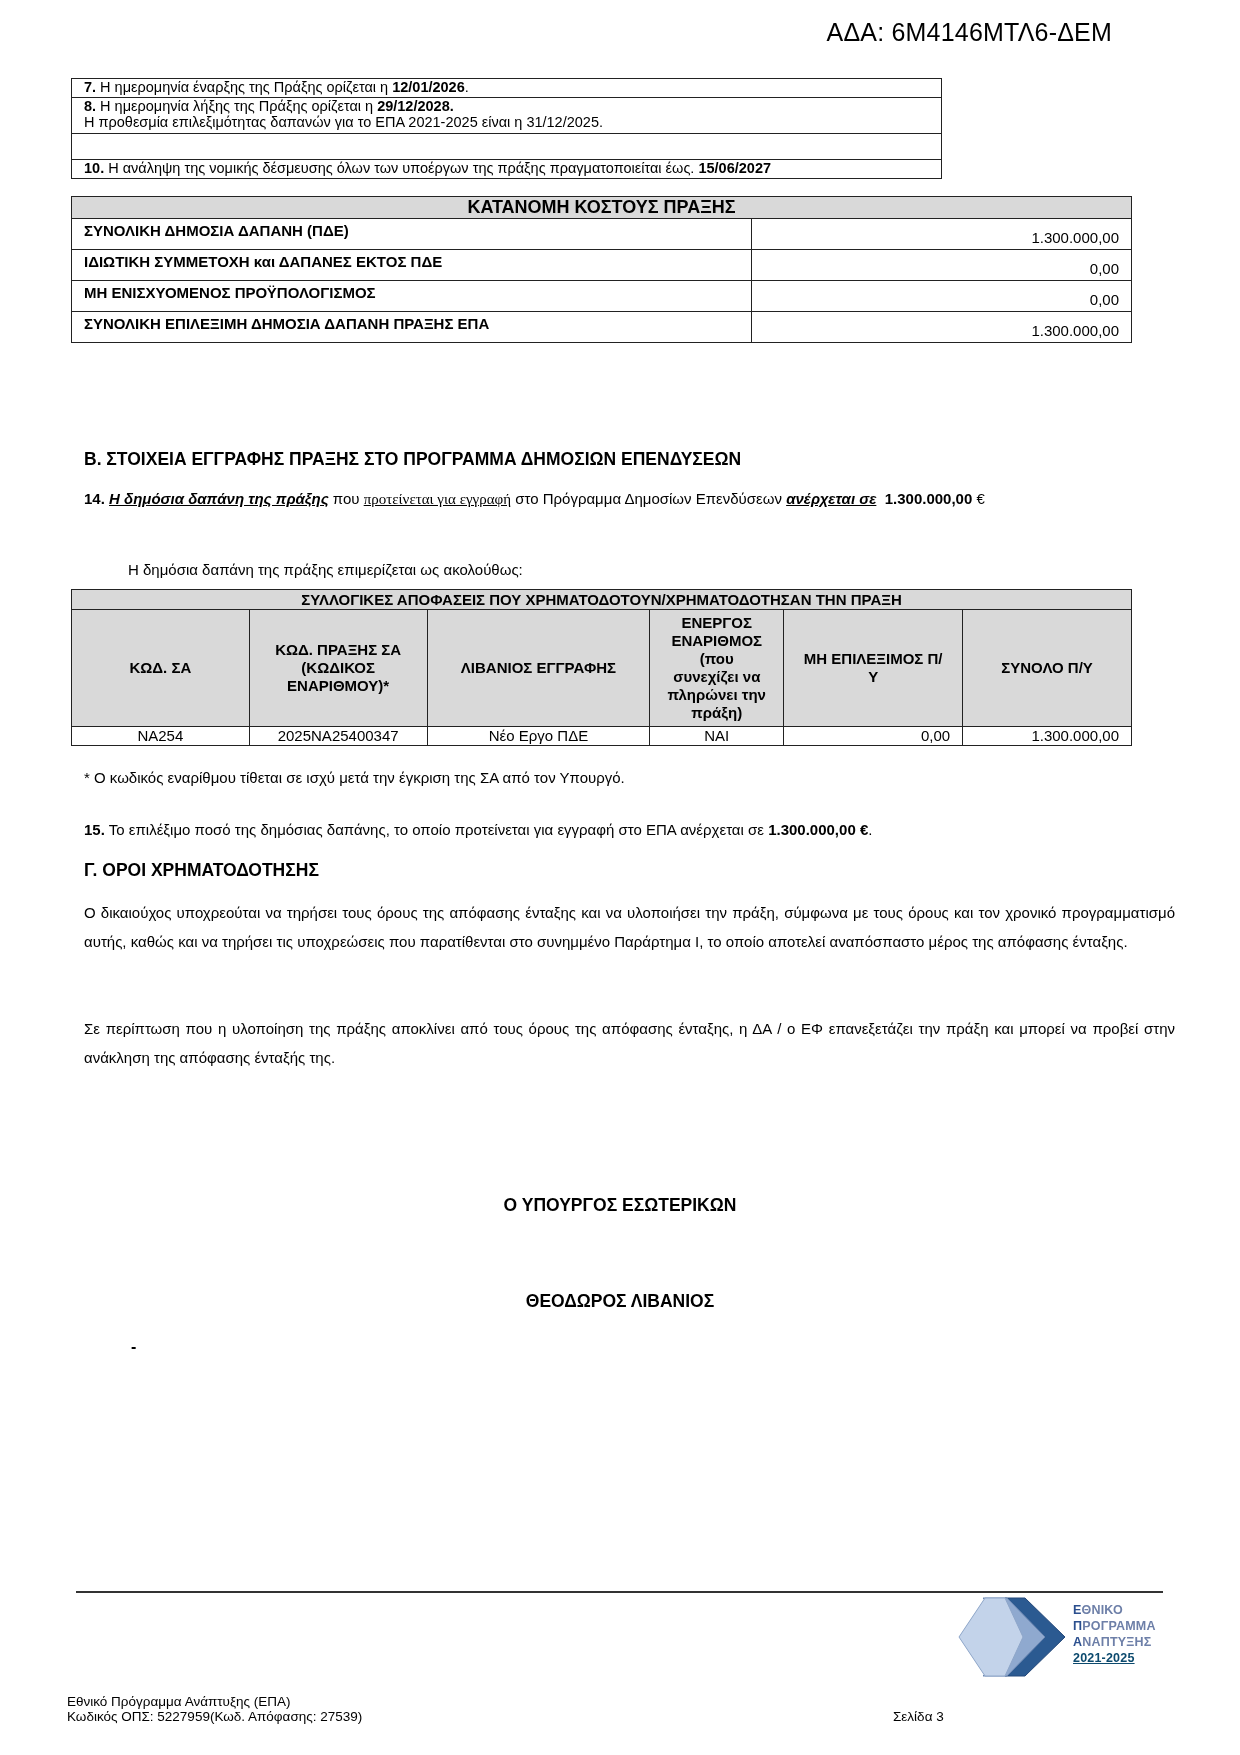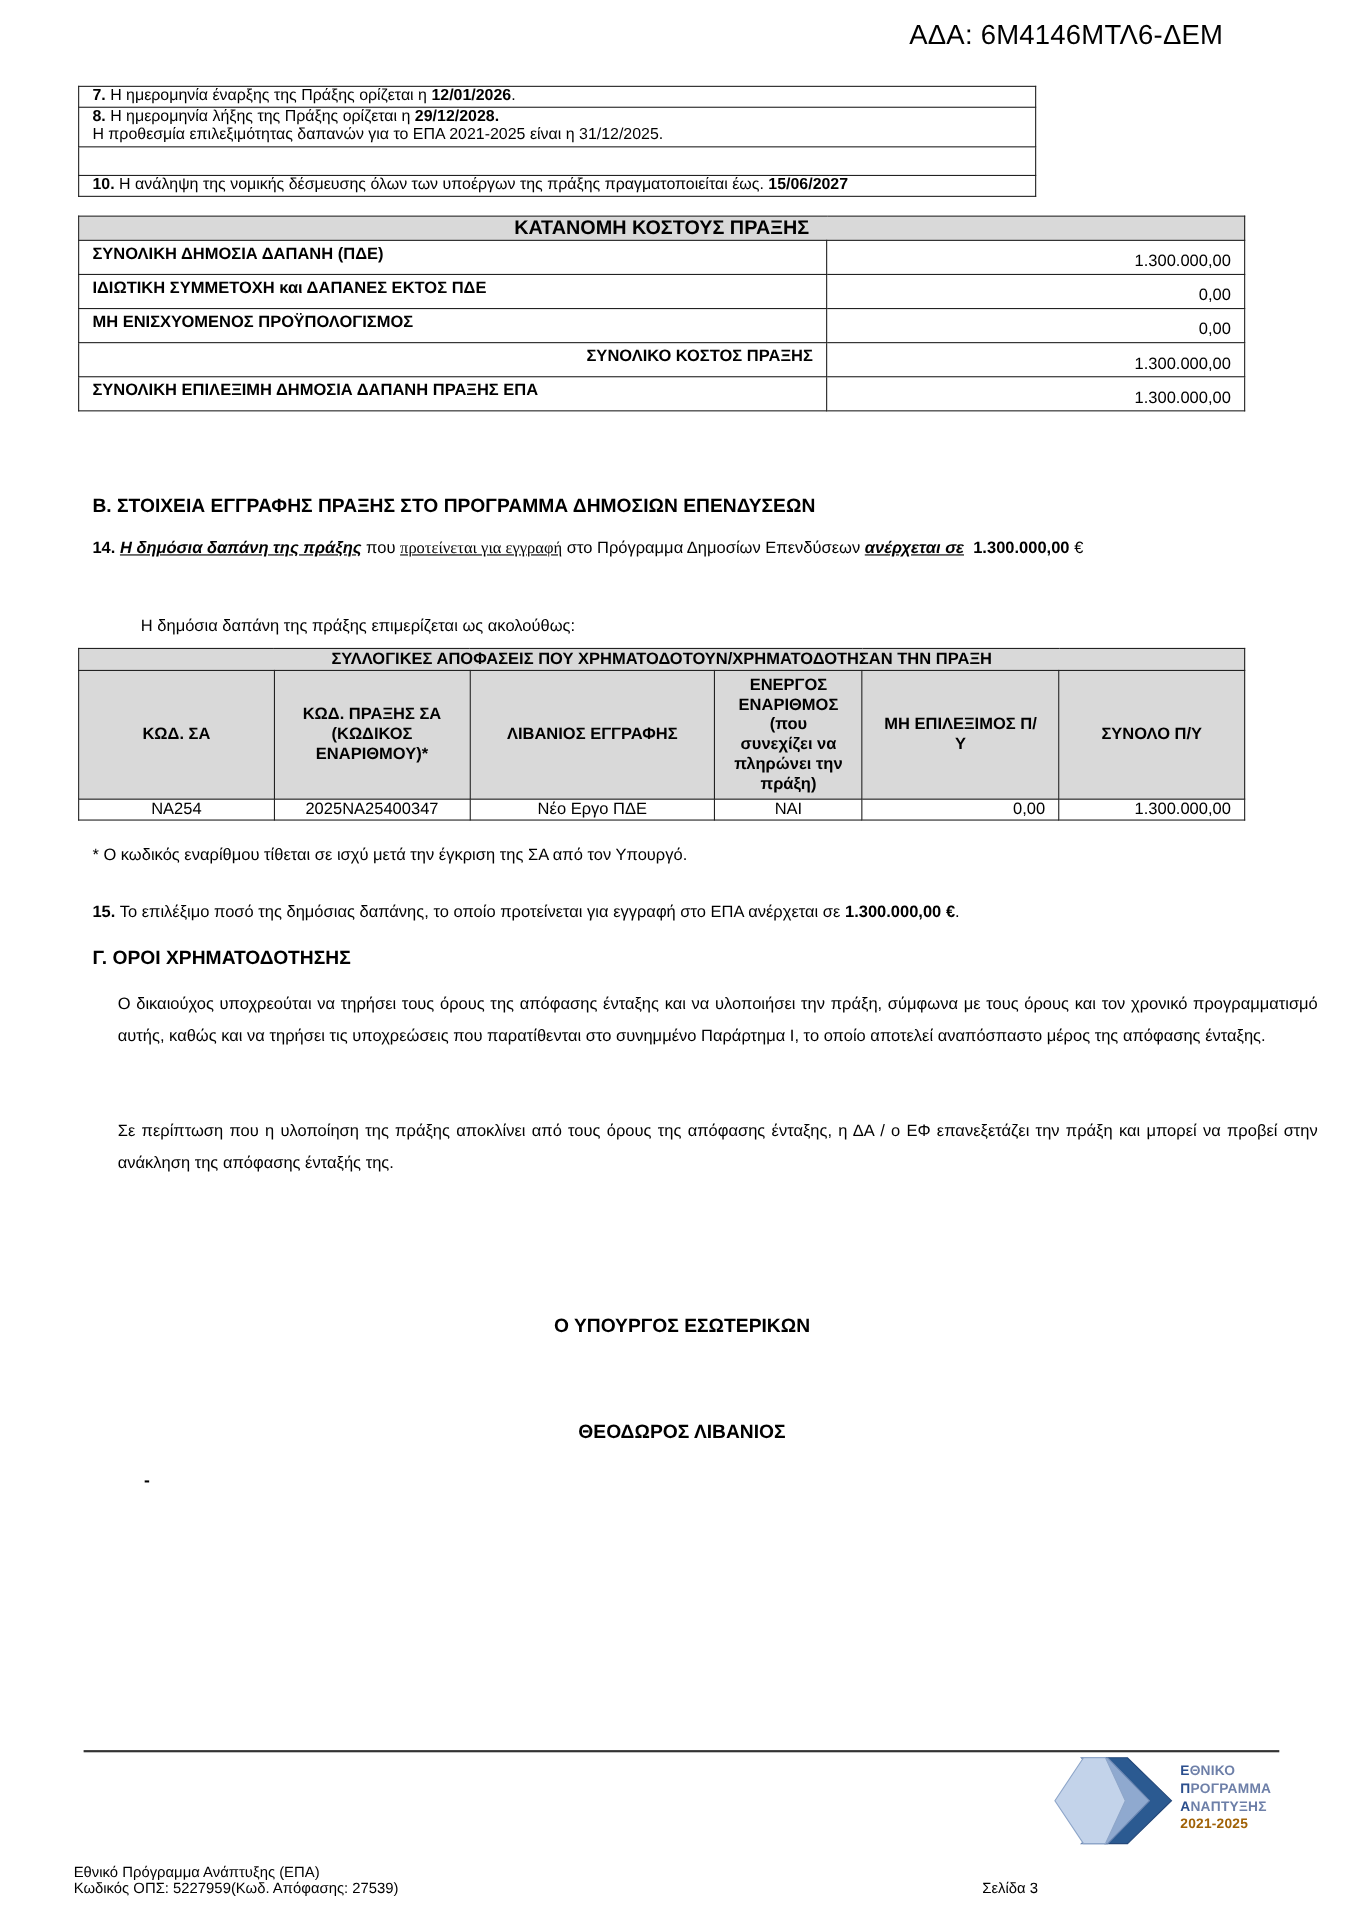--- a/index.html
+++ b/index.html
@@ -32,28 +32,28 @@
   .u { text-decoration: underline; font-family: Liberation Serif, serif; }
 
   
   .fund-table { left: 71px; top: 589px; width: 1061px; border-collapse: collapse; font-size: 15px; }
   .fund-table th { background: #d9d9d9; border: 1.5px solid #222; font-weight: bold; padding: 0 17px; text-align: center; line-height: 18px; }
   .fund-table th.cap { height: 19px; line-height: 19px; }
   .fund-table tr.hdr th { height: 116px; }
   .fund-table td { border: 1.5px solid #222; height: 18px; line-height: 18px; padding: 0 12px; text-align: center; }
   .fund-table td.num { text-align: right; }
 
-  .justify { text-align: justify; text-align-last: left; line-height: 29px; margin-left: 23px; }
+  .justify { text-align: justify; text-align-last: left; line-height: 29px; }
   .center { text-align: center; }
 
   .footer-line { left: 76px; top: 1591px; width: 1087px; height: 2px; background: #333; }
   .logo { left: 955px; top: 1594px; width: 220px; height: 90px; }
   .logo-text { position: absolute; left: 118px; top: 8px; font-size: 12.5px; font-weight: bold; line-height: 16px; color: #6d7fa8; letter-spacing: 0.2px; }
   .logo-text .first { color: #2b4f8e; }
-  .logo-text .year { color: #a16207; }
+  .logo-text .year { color: #0c4a6e; text-decoration: underline; }
   .foot { font-size: 13.5px; line-height: 15px; }
 </style>
 </head>
 <body>
 
 <div class="abs ada">ΑΔΑ: 6Μ4146ΜΤΛ6-ΔΕΜ</div>
 
 <table class="abs info-table">
   <tbody>
       <tr class="r1">
@@ -87,24 +87,20 @@
     <td class="lbl">ΣΥΝΟΛΙΚΗ ΔΗΜΟΣΙΑ ΔΑΠΑΝΗ (ΠΔΕ)</td>
     <td class="val">1.300.000,00</td>
   </tr>
   <tr>
     <td class="lbl">ΙΔΙΩΤΙΚΗ ΣΥΜΜΕΤΟΧΗ και ΔΑΠΑΝΕΣ ΕΚΤΟΣ ΠΔΕ</td>
     <td class="val">0,00</td>
   </tr>
   <tr>
     <td class="lbl">ΜΗ ΕΝΙΣΧΥΟΜΕΝΟΣ ΠΡΟΫΠΟΛΟΓΙΣΜΟΣ</td>
     <td class="val">0,00</td>
-  </tr>
-  <tr>
-    <td class="lbl right">ΣΥΝΟΛΙΚΟ ΚΟΣΤΟΣ ΠΡΑΞΗΣ</td>
-    <td class="val">1.300.000,00</td>
   </tr>
   <tr>
     <td class="lbl">ΣΥΝΟΛΙΚΗ ΕΠΙΛΕΞΙΜΗ ΔΗΜΟΣΙΑ ΔΑΠΑΝΗ ΠΡΑΞΗΣ ΕΠΑ</td>
     <td class="val">1.300.000,00</td>
   </tr>
 </tbody>
   </table>
 
 <div class="abs section-title" style="left:84px; top:449px;">Β. ΣΤΟΙΧΕΙΑ ΕΓΓΡΑΦΗΣ ΠΡΑΞΗΣ ΣΤΟ ΠΡΟΓΡΑΜΜΑ ΔΗΜΟΣΙΩΝ ΕΠΕΝΔΥΣΕΩΝ</div>
 

